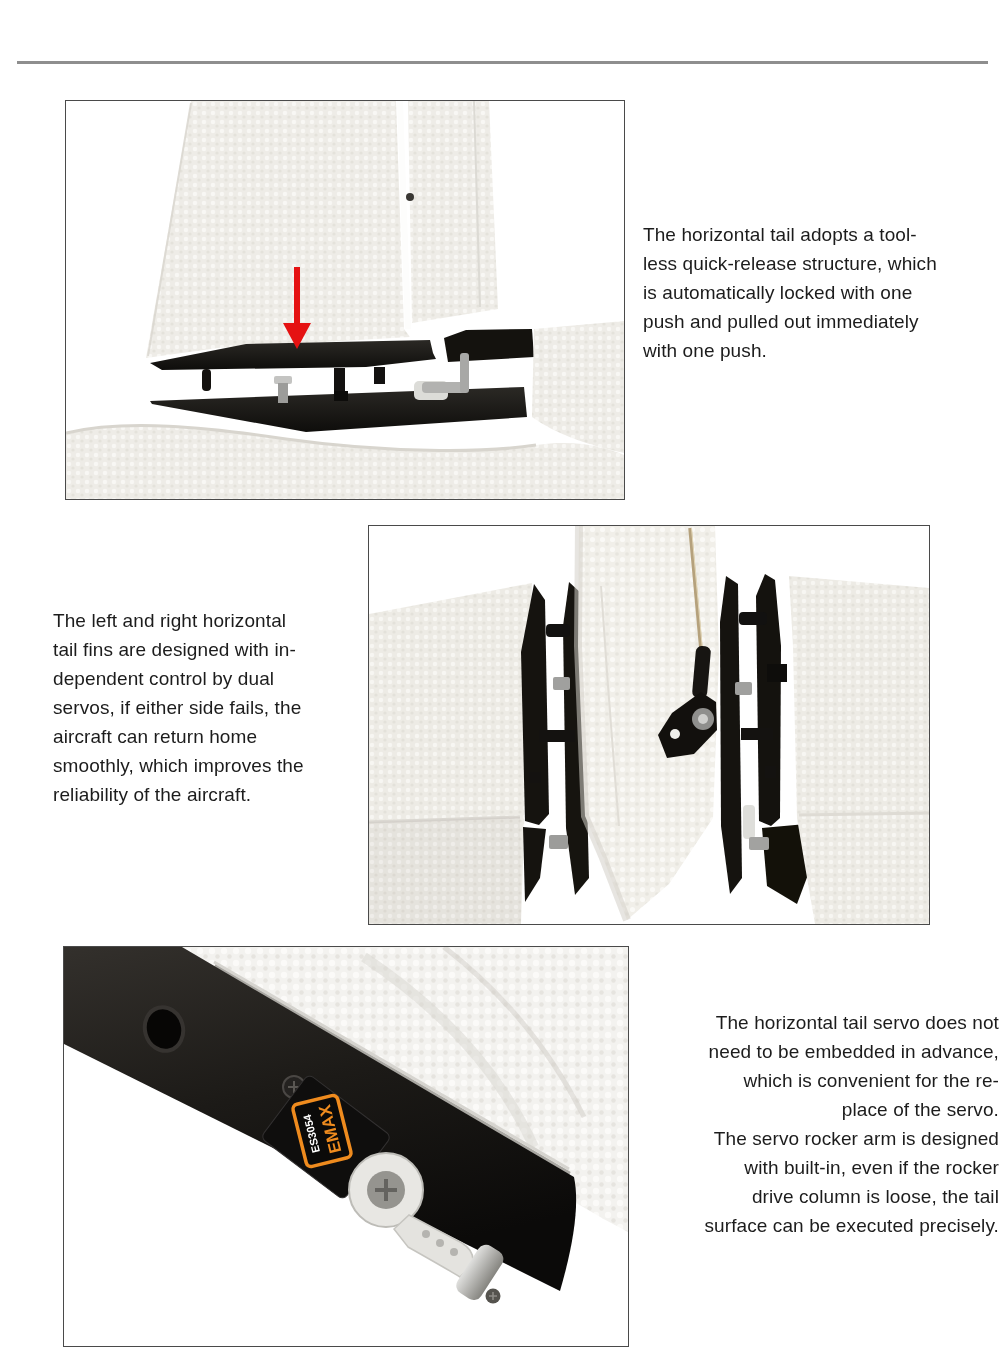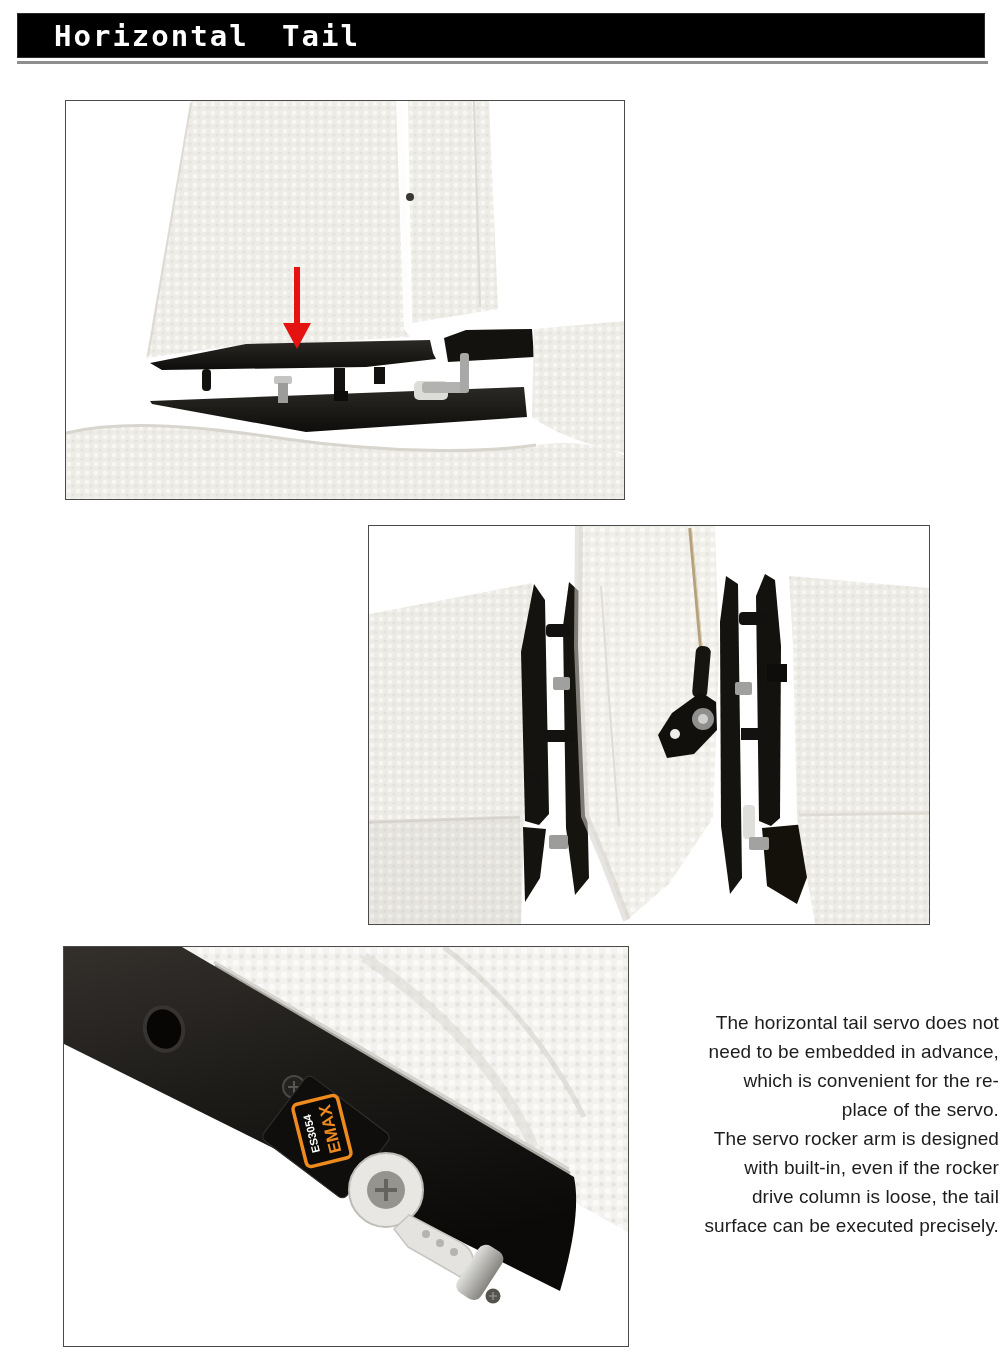--- a/index.html
+++ b/index.html
@@ -33,23 +33,20 @@
   }
   #para-quick-release{left:643px;top:220px;width:356px;}
   #para-dual-servo{left:53px;top:606px;width:324px;}
   #para-servo{left:635px;top:1008px;width:364px;text-align:right;}
 </style>
 </head>
 <body>
 
 <div class="page">
 
-  <div class="header-bar">
-    <span class="header-title">Horizontal Tail</span>
-  </div>
   <div class="header-rule"></div>
 
   <div class="photo" id="photo-quick-release">
     <svg width="558" height="398" viewBox="0 0 558 398">
       <defs>
         <pattern id="f1foam" width="9" height="9" patternUnits="userSpaceOnUse">
           <rect width="9" height="9" fill="#eeece7"></rect>
           <circle cx="3" cy="3" r="2.3" fill="#f8f7f4"></circle>
           <circle cx="7" cy="7" r="1.6" fill="#e4e2db"></circle>
         </pattern>
@@ -85,21 +82,33 @@
       <path d="M0,332 C60,318 140,326 220,338 C320,352 420,352 470,344" fill="none" stroke="#d8d5ce" stroke-width="3"></path>
       <path d="M468,228 L558,220 L558,352 C520,344 488,332 466,316 Z" fill="url(#f1foam)"></path>
 
       <g>
         <rect x="228" y="166" width="6" height="58" fill="#e51212"></rect>
         <polygon points="217,222 245,222 231,248" fill="#e51212"></polygon>
       </g>
     </svg>
   </div>
 
-
+  <div class="para" id="para-quick-release">The horizontal tail adopts a tool-
+less quick-release structure, which
+is automatically locked with one
+push and pulled out immediately
+with one push.</div>
+
+  <div class="para" id="para-dual-servo">The left and right horizontal
+tail fins are designed with in-
+dependent control by dual
+servos, if either side fails, the
+aircraft can return home
+smoothly, which improves the
+reliability of the aircraft.</div>
 
   <div class="photo" id="photo-dual-servo">
     <svg width="560" height="398" viewBox="0 0 560 398">
       <defs>
         <pattern id="f2foam" width="9" height="9" patternUnits="userSpaceOnUse">
           <rect width="9" height="9" fill="#edebe5"></rect>
           <circle cx="3" cy="3" r="2.3" fill="#f7f6f2"></circle>
           <circle cx="7" cy="7" r="1.6" fill="#e3e1da"></circle>
         </pattern>
         <pattern id="f2foamB" width="10" height="10" patternUnits="userSpaceOnUse">

